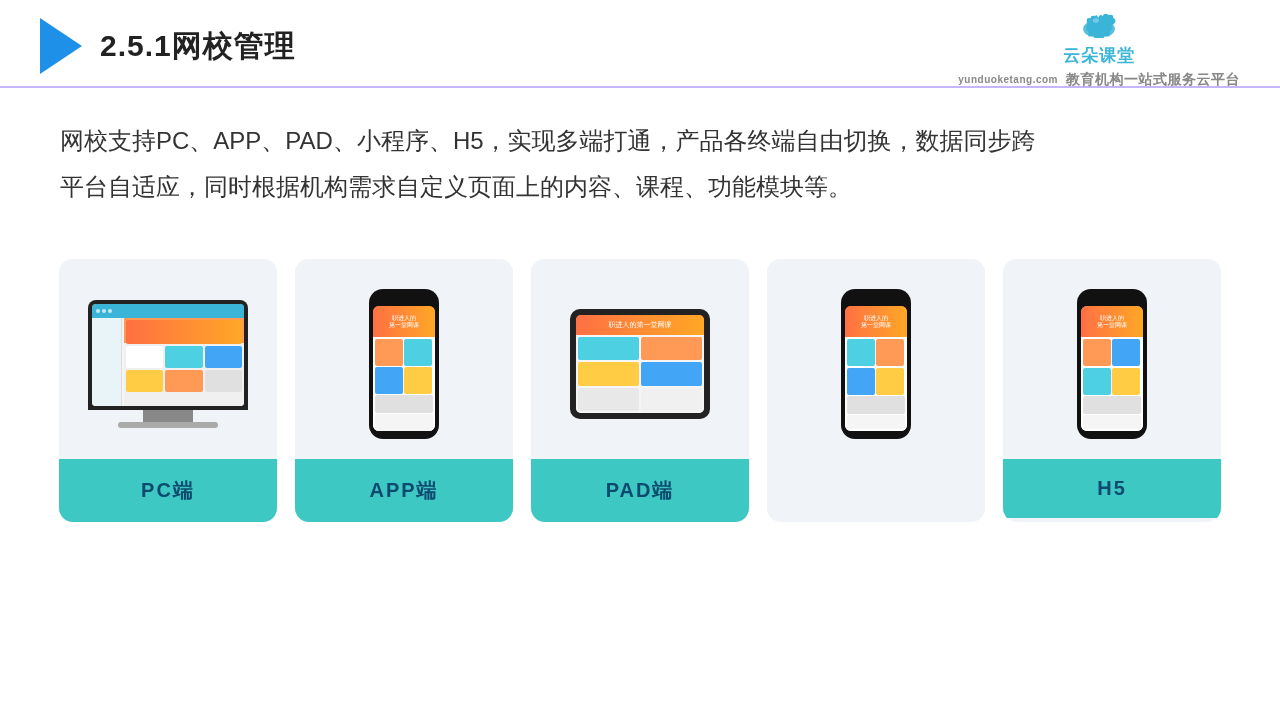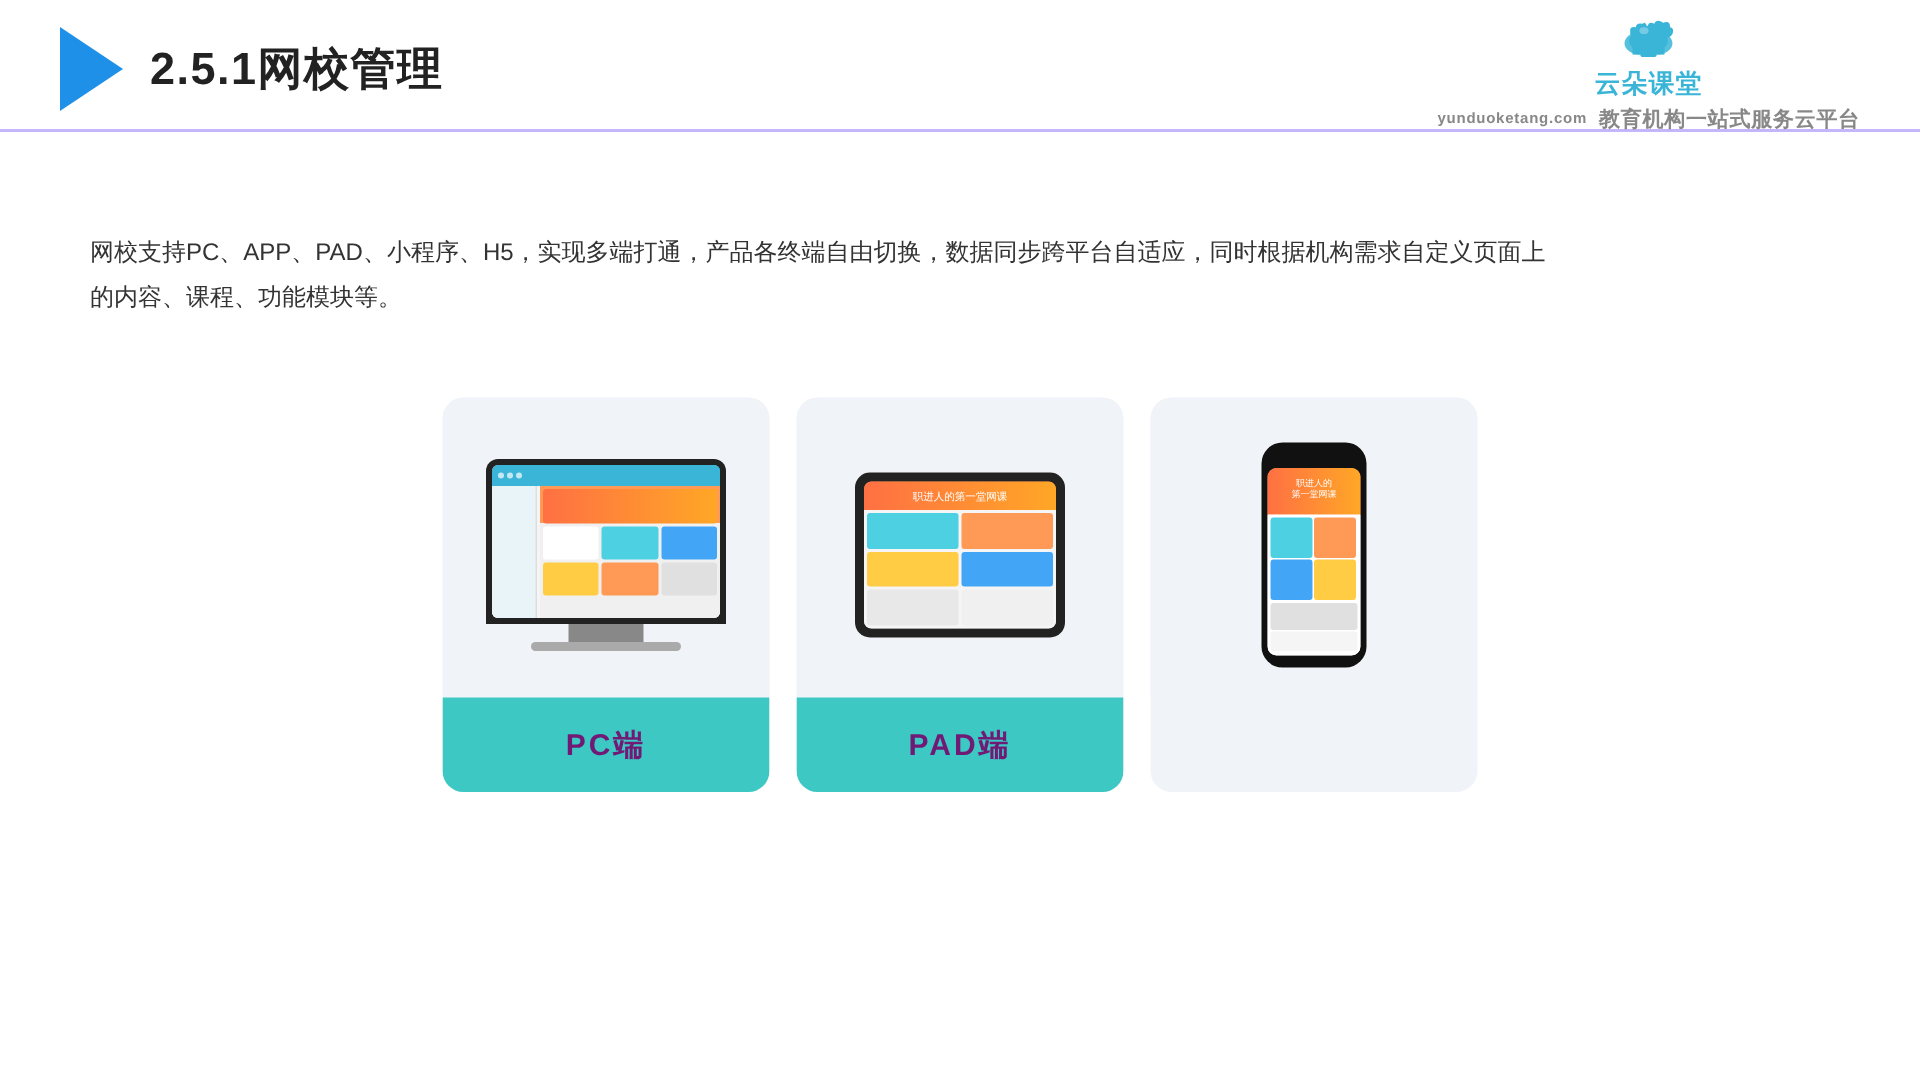--- a/index.html
+++ b/index.html
@@ -71,25 +71,24 @@
 
     .brand-url {
       font-size: 10px;
       color: #888;
       letter-spacing: 0.5px;
     }
 
     
     .description {
       padding: 30px 60px 10px 60px;
-      font-size: 16px;
+      font-size: 24px;
       color: #333;
       line-height: 1.9;
       max-width: 1100px;
-      margin-top: 36px;
     }
 
     
     .cards-section {
       display: flex;
       justify-content: center;
       gap: 18px;
       padding: 30px 40px 0 40px;
       margin-top: 10px;
     }
@@ -281,21 +280,21 @@
     .tablet-tile.teal { background: #4dd0e1; }
     .tablet-tile.orange { background: #ff9a56; }
     .tablet-tile.blue { background: #42a5f5; }
     .tablet-tile.yellow { background: #ffcc44; }
 
     
     .card-label {
       width: 100%;
       background: #3ec8c4;
       text-align: center;
-      color: #701a75;
+      color: #0c4a6e;
       font-size: 20px;
       font-weight: 600;
       padding: 18px 0;
       letter-spacing: 2px;
     }
 
     
     .cloud-svg {
       width: 38px;
       height: 26px;
@@ -366,20 +365,41 @@
             </div>
           </div>
         </div>
         <div class="pc-stand"></div>
         <div class="pc-base"></div>
       </div>
     </div>
     <div class="card-label">PC端</div>
   </div>
 
+  <div class="card">
+    <div class="card-image-area">
+      <div class="phone-mockup">
+        <div class="phone-notch"></div>
+        <div class="phone-screen">
+          <div class="phone-screen-header">
+            <div style="font-size:6px; color:#fff; text-align:center; line-height:1.2;">职进人的<br>第一堂网课</div>
+          </div>
+          <div class="phone-screen-body">
+            <div class="phone-tile orange"></div>
+            <div class="phone-tile teal"></div>
+            <div class="phone-tile blue"></div>
+            <div class="phone-tile yellow"></div>
+            <div class="phone-tile" style="width:100%;height:20%;background:#e0e0e0;"></div>
+            <div class="phone-tile" style="width:100%;height:20%;background:#f5f5f5;"></div>
+          </div>
+        </div>
+      </div>
+    </div>
+    <div class="card-label">APP端</div>
+  </div>
 
   <div class="card">
     <div class="card-image-area">
       <div class="tablet-mockup">
         <div class="tablet-screen">
           <div class="tablet-header" style="display:flex;align-items:center;justify-content:center;">
             <span style="font-size:7px;color:#fff;">职进人的第一堂网课</span>
           </div>
           <div class="tablet-body">
             <div class="tablet-tile teal"></div>
@@ -409,14 +429,35 @@
             <div class="phone-tile blue"></div>
             <div class="phone-tile yellow"></div>
             <div class="phone-tile" style="width:100%;height:20%;background:#e0e0e0;"></div>
             <div class="phone-tile" style="width:100%;height:15%;background:#f5f5f5;"></div>
           </div>
         </div>
       </div>
     </div>
   </div>
 
+  <div class="card">
+    <div class="card-image-area">
+      <div class="phone-mockup">
+        <div class="phone-notch"></div>
+        <div class="phone-screen">
+          <div class="phone-screen-header">
+            <div style="font-size:6px; color:#fff; text-align:center; line-height:1.2;">职进人的<br>第一堂网课</div>
+          </div>
+          <div class="phone-screen-body">
+            <div class="phone-tile orange"></div>
+            <div class="phone-tile blue"></div>
+            <div class="phone-tile teal"></div>
+            <div class="phone-tile yellow"></div>
+            <div class="phone-tile" style="width:100%;height:20%;background:#e0e0e0;"></div>
+            <div class="phone-tile" style="width:100%;height:15%;background:#f5f5f5;"></div>
+          </div>
+        </div>
+      </div>
+    </div>
+    <div class="card-label">H5</div>
+  </div>
 
 </div>
 
 </body></html>

